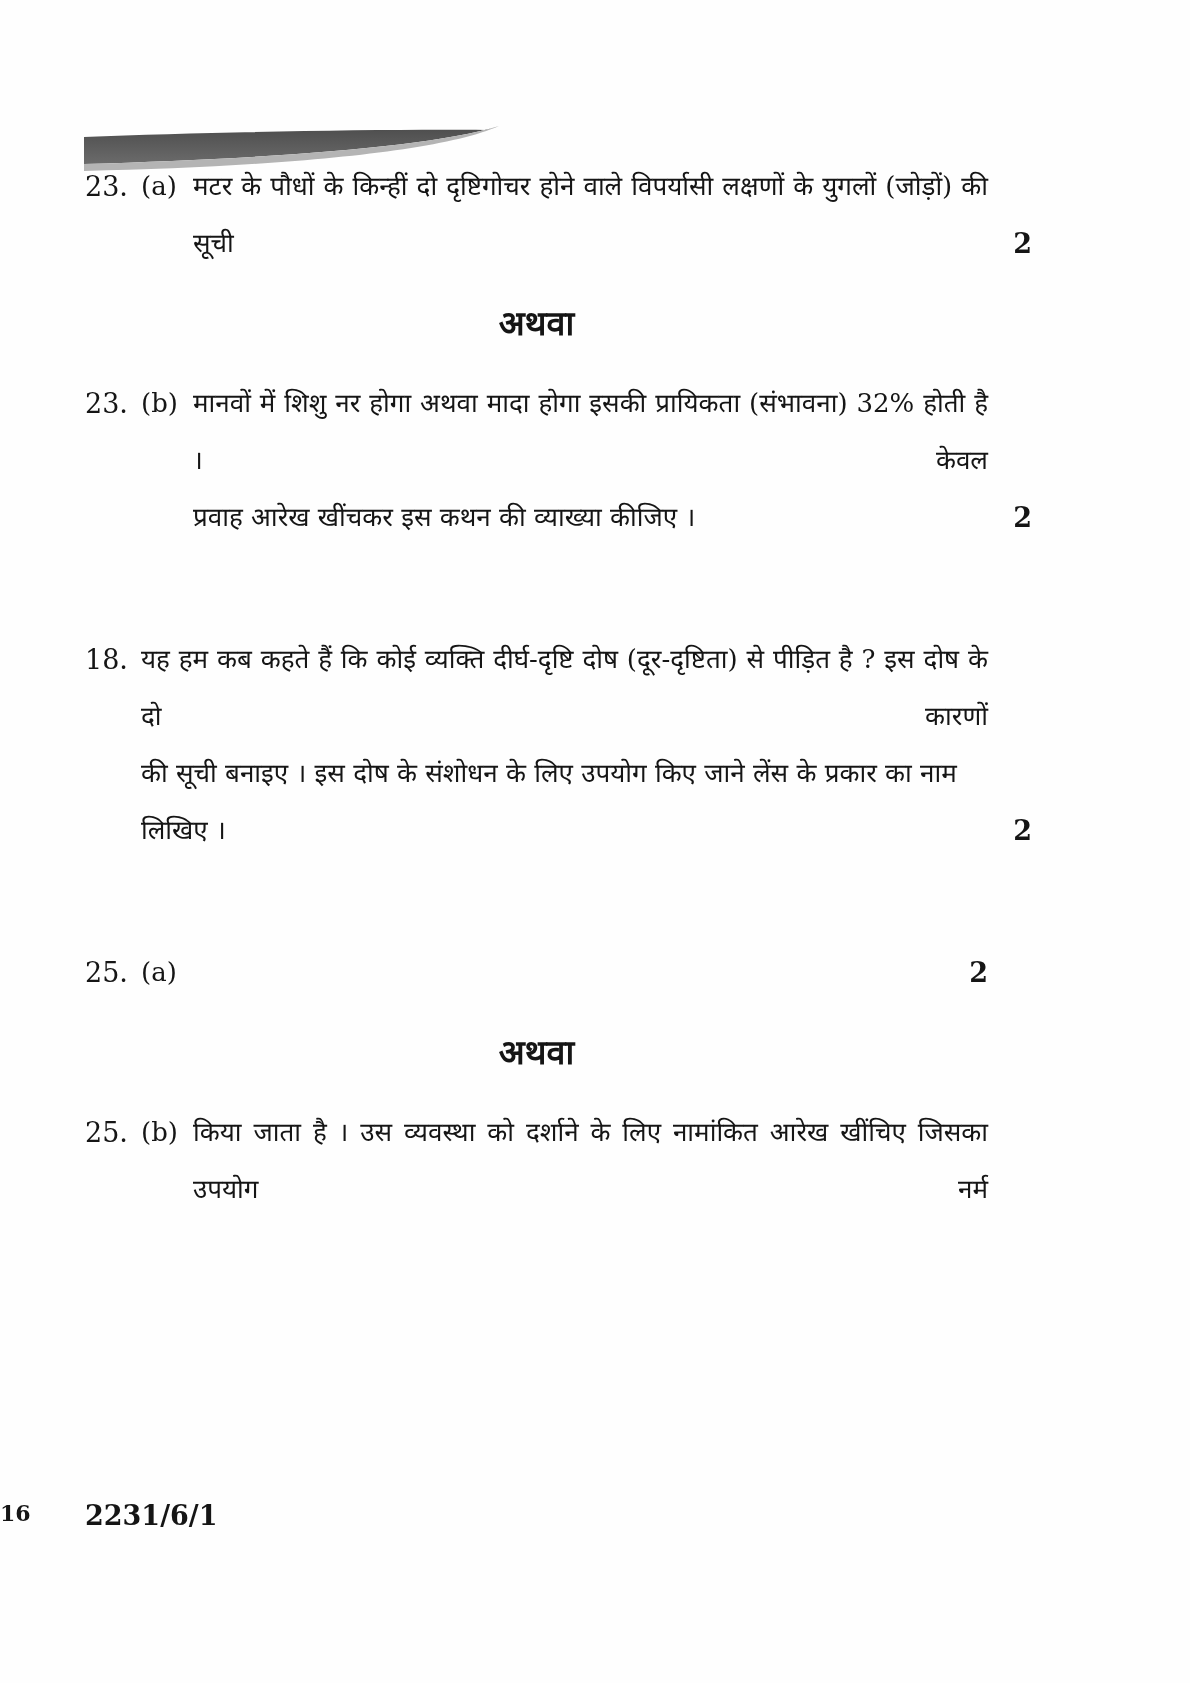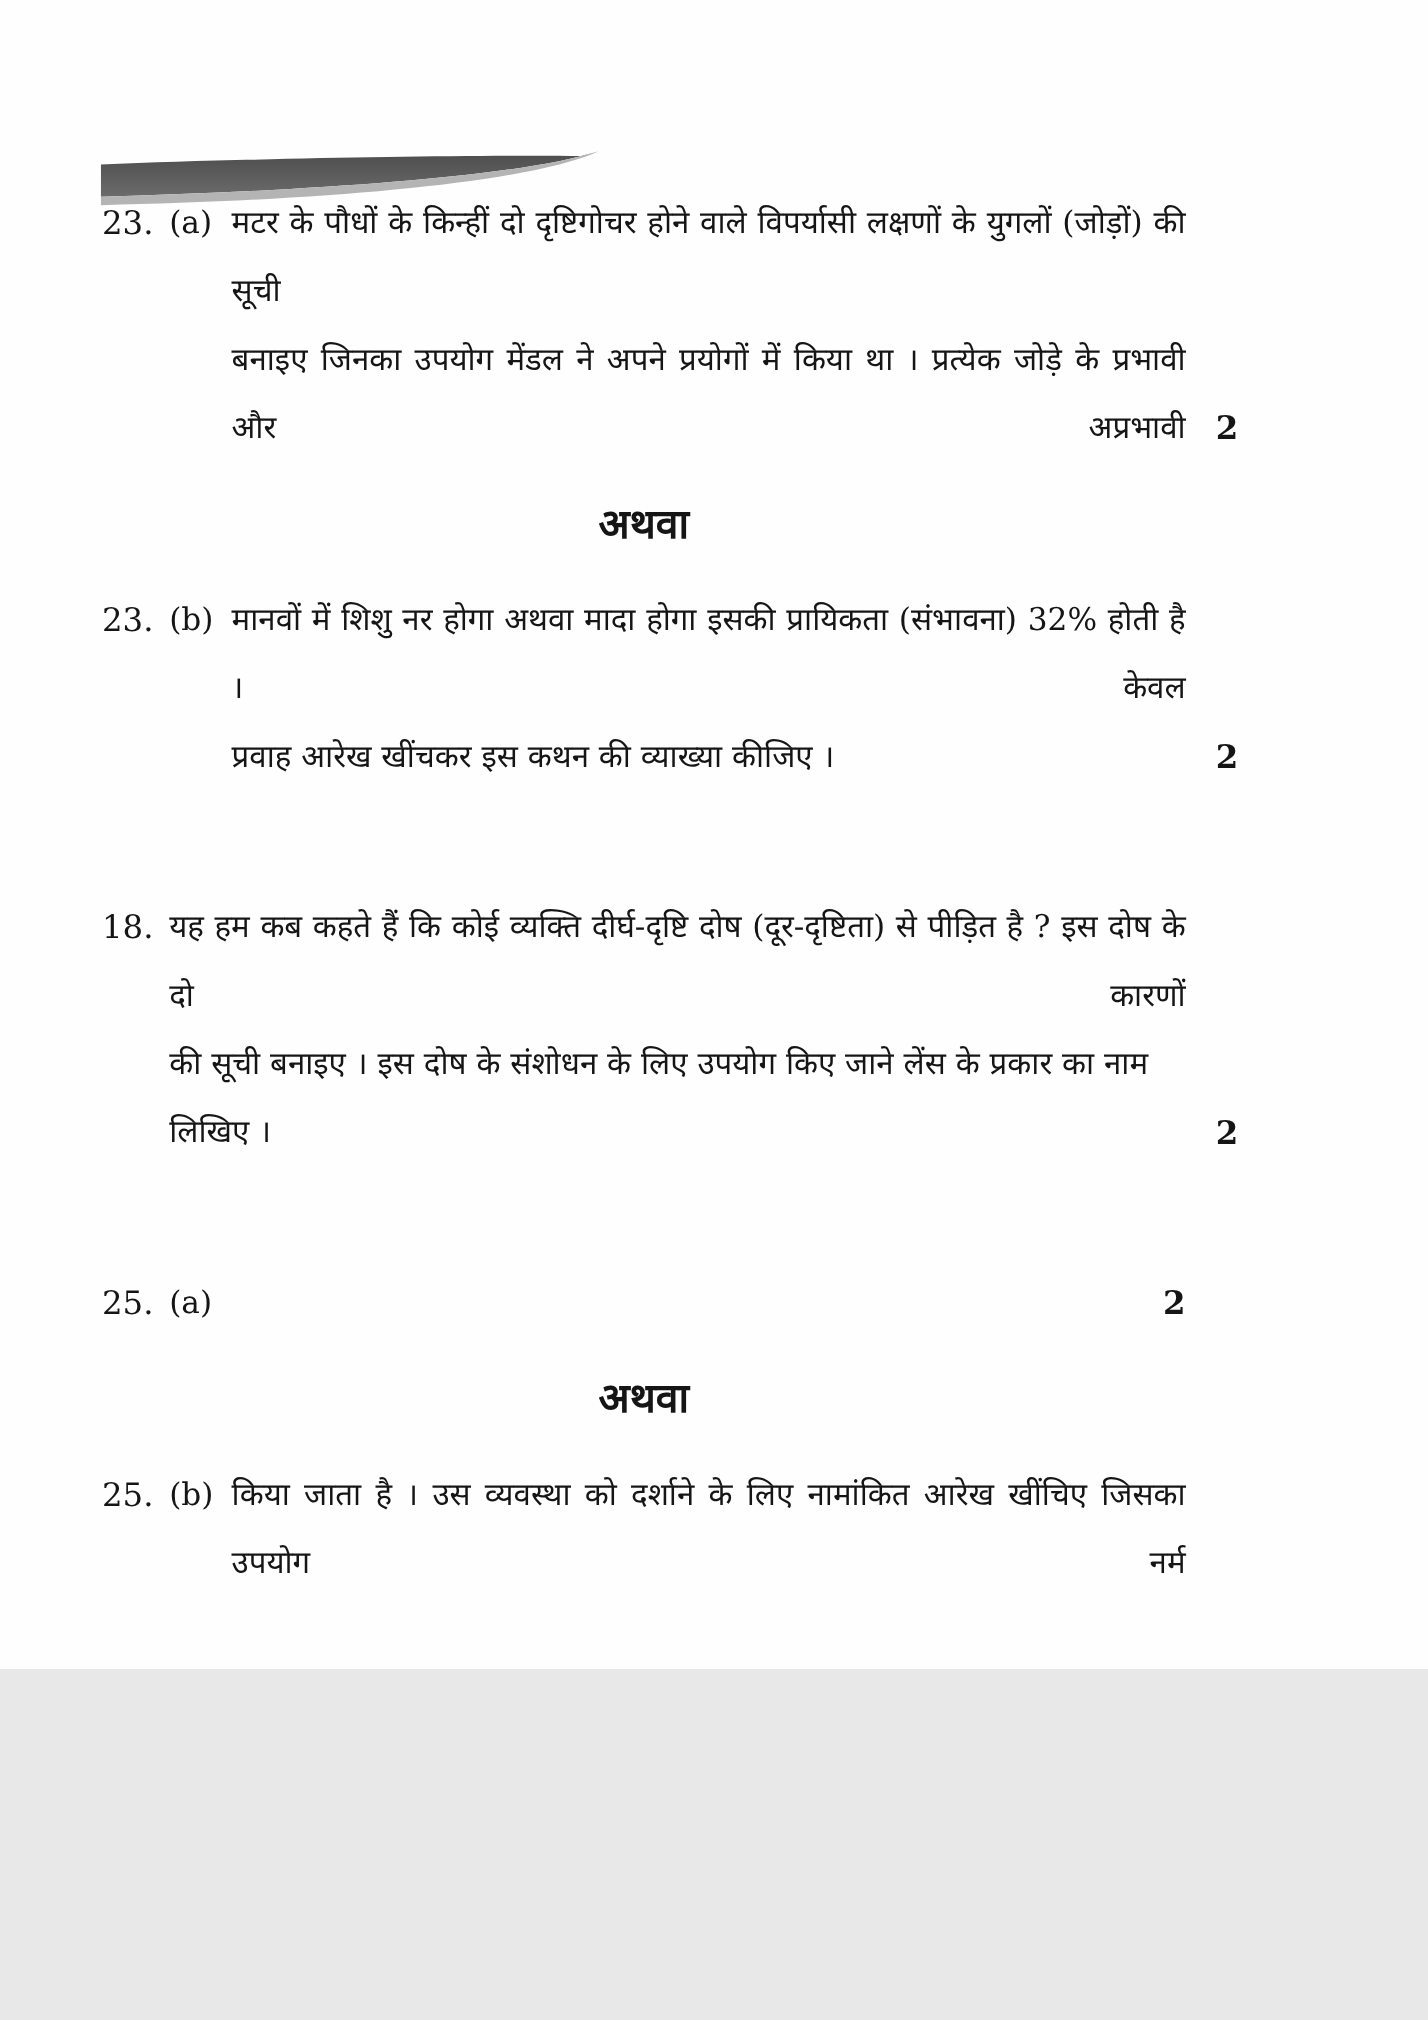--- a/index.html
+++ b/index.html
@@ -1,19 +1,19 @@
 <!DOCTYPE html>
 <html lang="hi"><head>
 <meta charset="utf-8">
 <style>
   html, body { margin: 0; padding: 0; background: #e8e8e8; }
   .page {
     position: relative;
     width: 1190px;
-    height: 1391px;
+    height: 1683px;
     margin: 0 auto;
     background: #fefefe;
     overflow: hidden;
     font-family: "DejaVu Serif", "Liberation Serif", serif;
     color: #151515;
   }
   .swoosh {
     position: absolute;
     left: 84px;
     top: 126px;
@@ -90,21 +90,20 @@
     <path d="M0,11 C130,6 300,3 402,4 L415,0 C345,22 175,33 0,38 Z" fill="url(#swg)"></path>
     <path d="M0,38 C175,33 345,22 415,0 C355,27 185,41 0,45 Z" fill="#b4b4b4"></path>
   </svg>
 
   <div class="content">
       <div class="q-block">
         <span class="q-num">23.</span>
         <span class="q-part">(a)</span>
         <div class="q-text">
           <div class="q-line fill">मटर के पौधों के किन्हीं दो दृष्टिगोचर होने वाले विपर्यासी लक्षणों के युगलों (जोड़ों) की सूची</div>
-          <div class="q-line fill">बनाइए जिनका उपयोग मेंडल ने अपने प्रयोगों में किया था । प्रत्येक जोड़े के प्रभावी और अप्रभावी</div>
         </div>
         <span class="q-marks">2</span>
       </div>
       <div class="or-row">अथवा</div>
       <div class="q-block">
         <span class="q-num">23.</span>
         <span class="q-part">(b)</span>
         <div class="q-text">
           <div class="q-line fill">मानवों में शिशु नर होगा अथवा मादा होगा इसकी प्रायिकता (संभावना) 32% होती है । केवल</div>
           <div class="q-line">प्रवाह आरेख खींचकर इस कथन की व्याख्या कीजिए ।</div>

